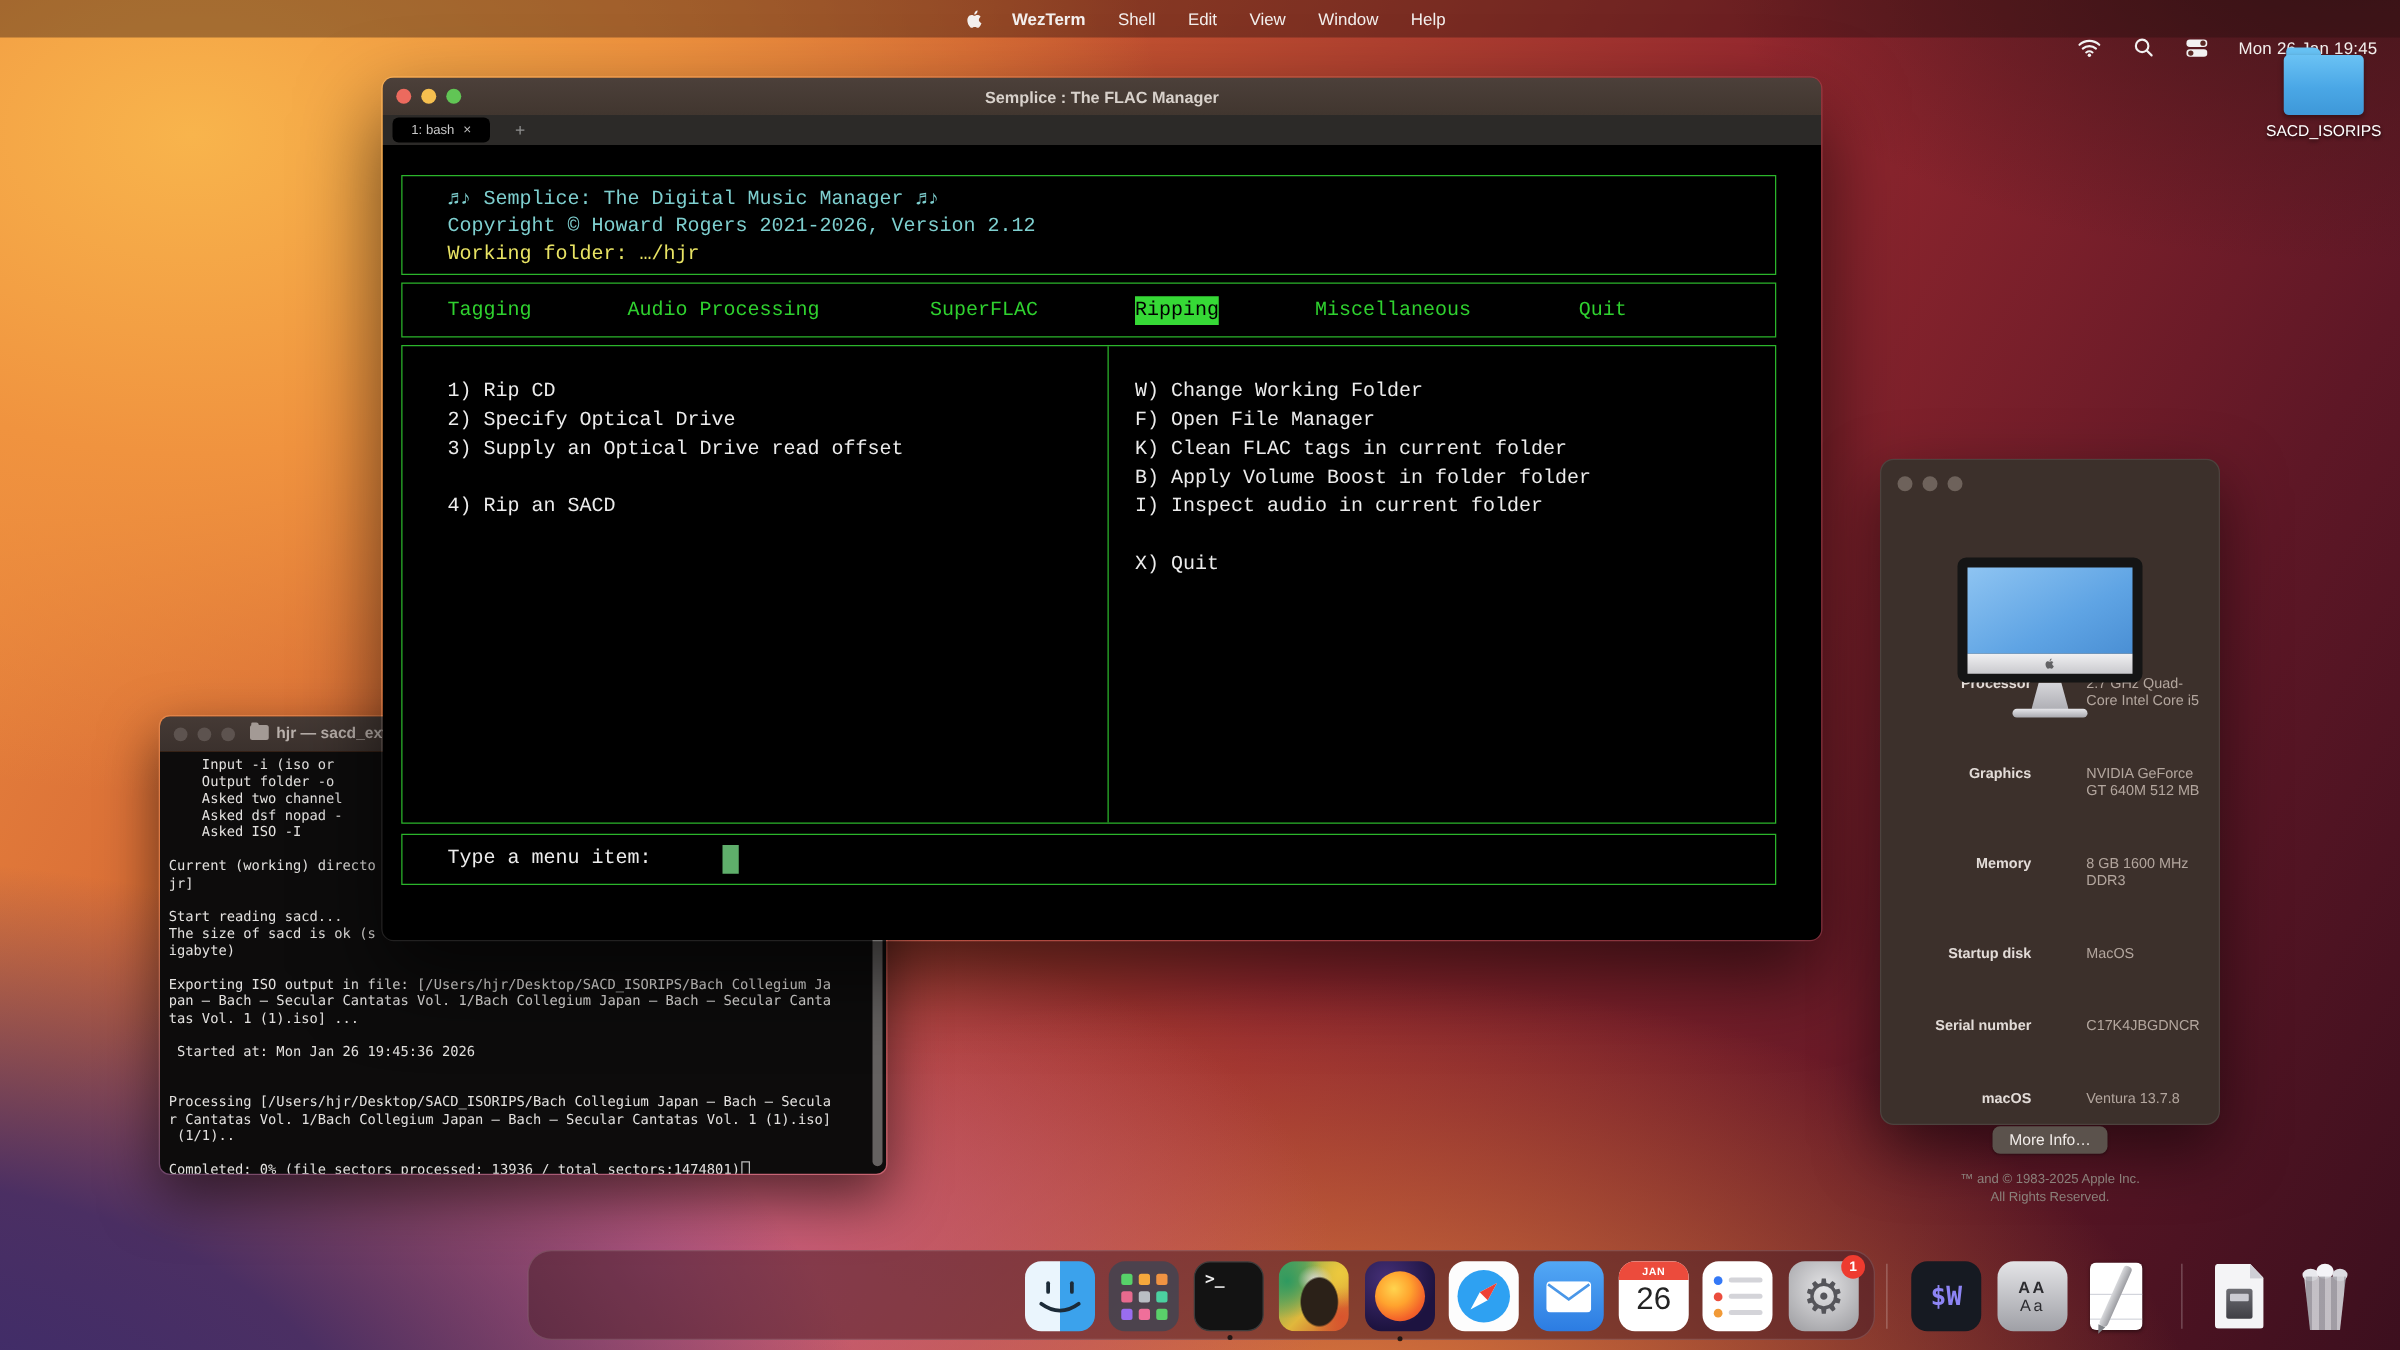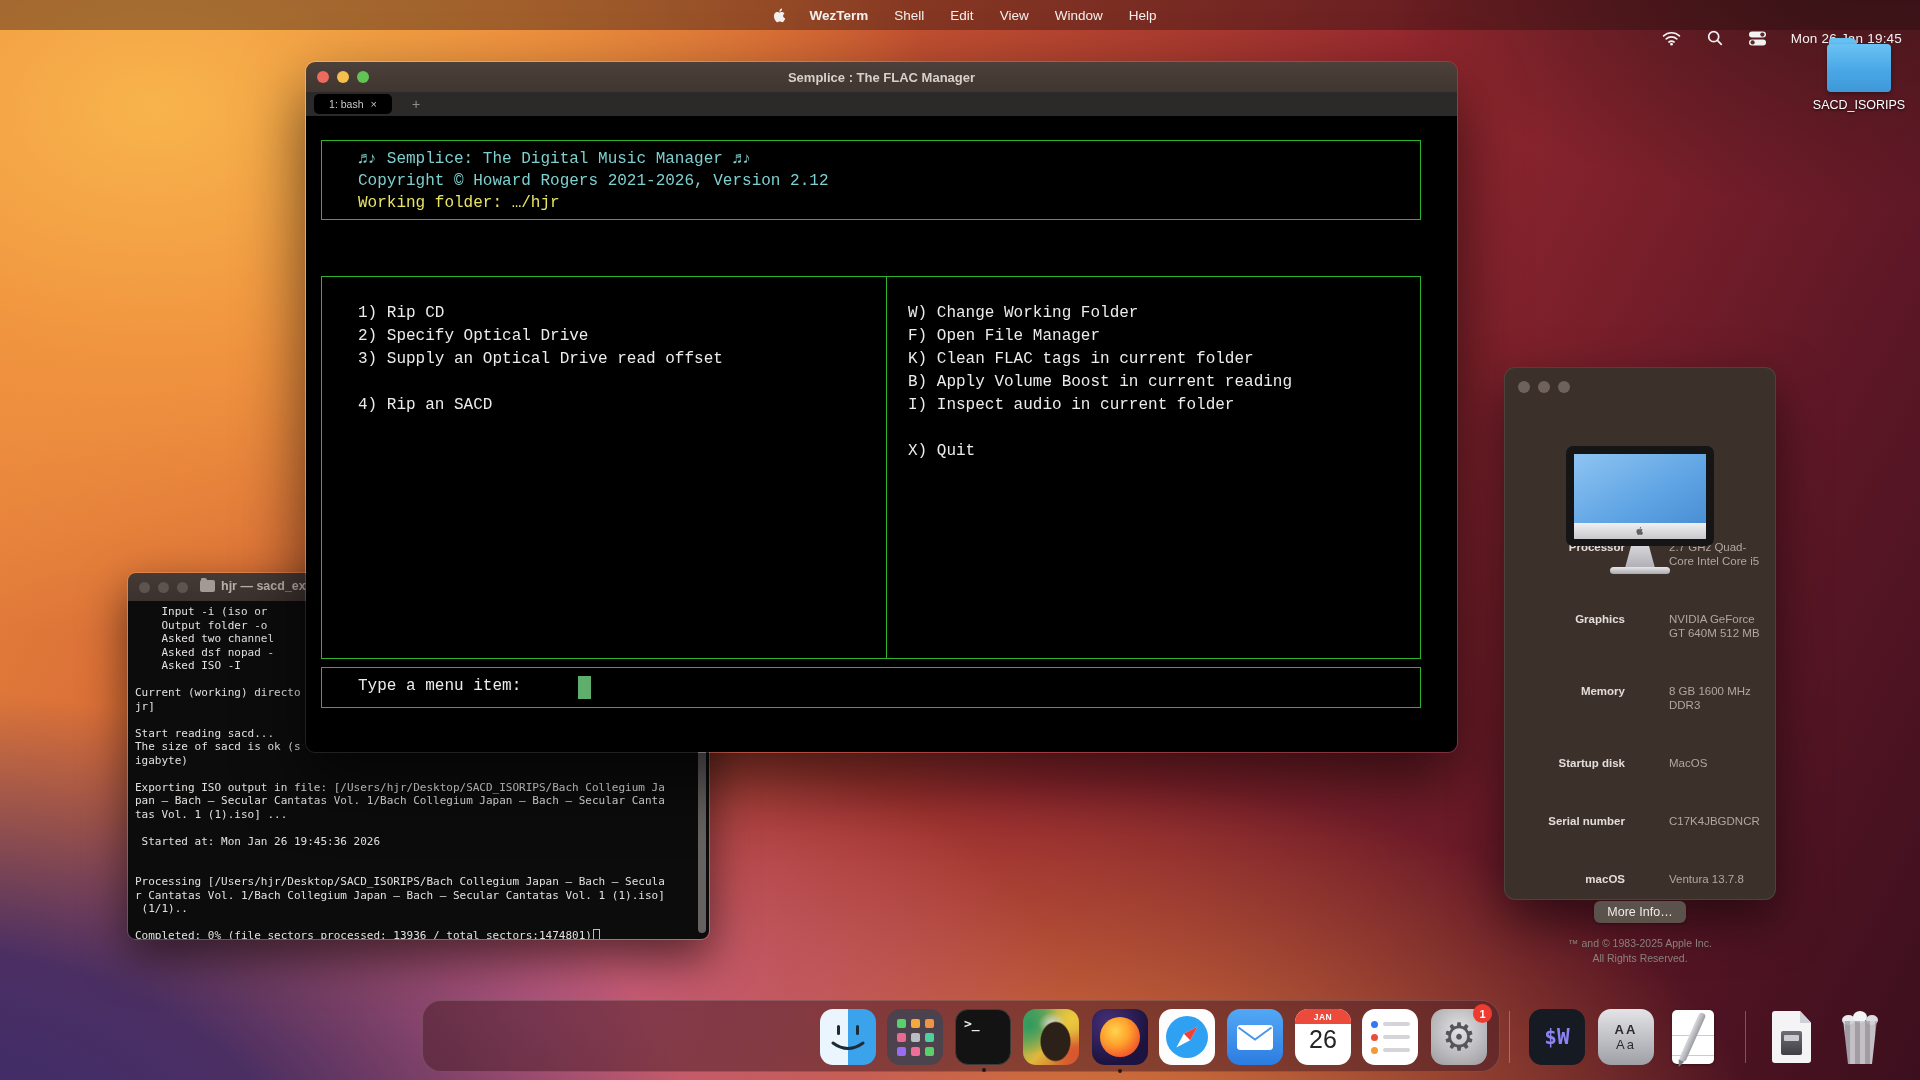--- a/index.html
+++ b/index.html
@@ -319,31 +319,39 @@
       <div class="newtab">+</div>
     </div>
     <div class="tui">
 
       <div class="gbox" id="box-header">
         <div class="hline l1">♬♪ Semplice: The Digital Music Manager ♬♪</div>
         <div class="hline l2">Copyright © Howard Rogers 2021-2026, Version 2.12</div>
         <div class="hline l3">Working folder: …/hjr</div>
       </div>
 
+      <div class="gbox" id="box-menu">
+        <span class="mi" style="left:36px">Tagging</span>
+        <span class="mi" style="left:180px">Audio Processing</span>
+        <span class="mi" style="left:422px">SuperFLAC</span>
+        <span class="mi active" style="left:586px">Ripping</span>
+        <span class="mi" style="left:730px">Miscellaneous</span>
+        <span class="mi" style="left:941px">Quit</span>
+      </div>
 
       <div class="gbox" id="box-main">
         <div class="vdiv"></div>
         <div class="mrow" style="left:36px; top:25px">1) Rip CD</div>
         <div class="mrow" style="left:36px; top:48px">2) Specify Optical Drive</div>
         <div class="mrow" style="left:36px; top:71px">3) Supply an Optical Drive read offset</div>
         <div class="mrow" style="left:36px; top:117px">4) Rip an SACD</div>
         <div class="mrow" style="left:586px; top:25px">W) Change Working Folder</div>
         <div class="mrow" style="left:586px; top:48px">F) Open File Manager</div>
         <div class="mrow" style="left:586px; top:71px">K) Clean FLAC tags in current folder</div>
-        <div class="mrow" style="left:586px; top:94px">B) Apply Volume Boost in current reading</div>
+        <div class="mrow" style="left:586px; top:94px">B) Apply Volume Boost in folder folder</div>
         <div class="mrow" style="left:586px; top:117px">I) Inspect audio in current folder</div>
         <div class="mrow" style="left:586px; top:163px">X) Quit</div>
       </div>
 
       <div class="gbox" id="box-prompt">
         <div class="ptext">Type a menu item:</div>
         <div class="pcursor"></div>
       </div>
 
     </div>

